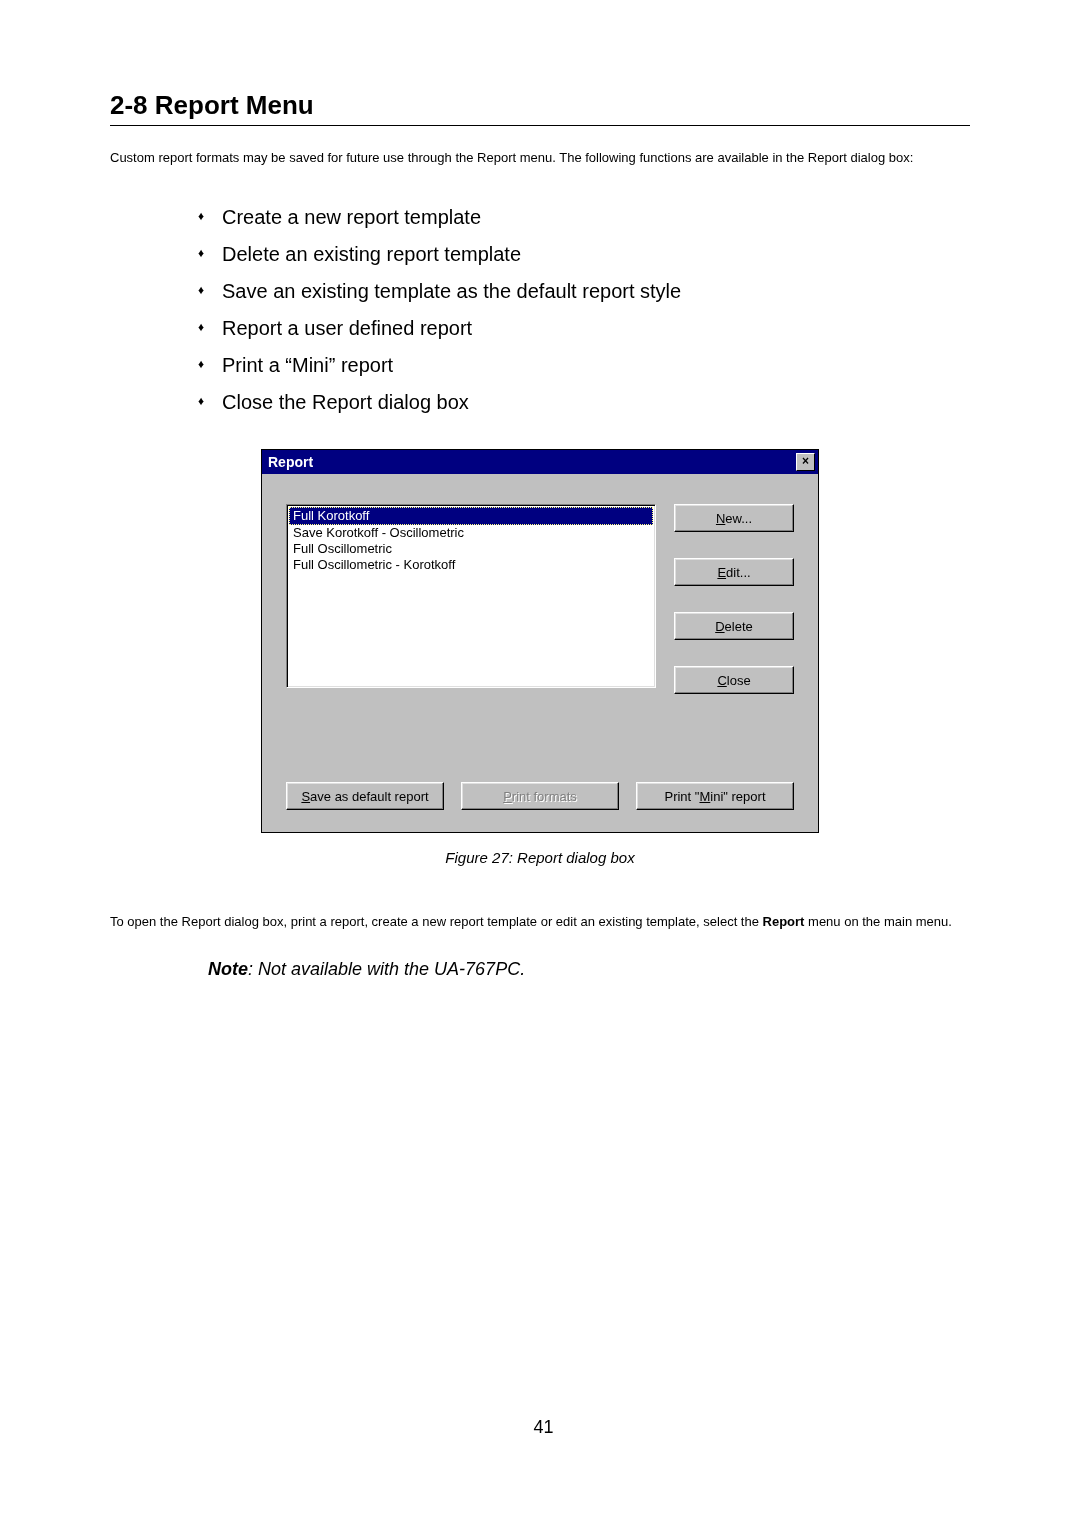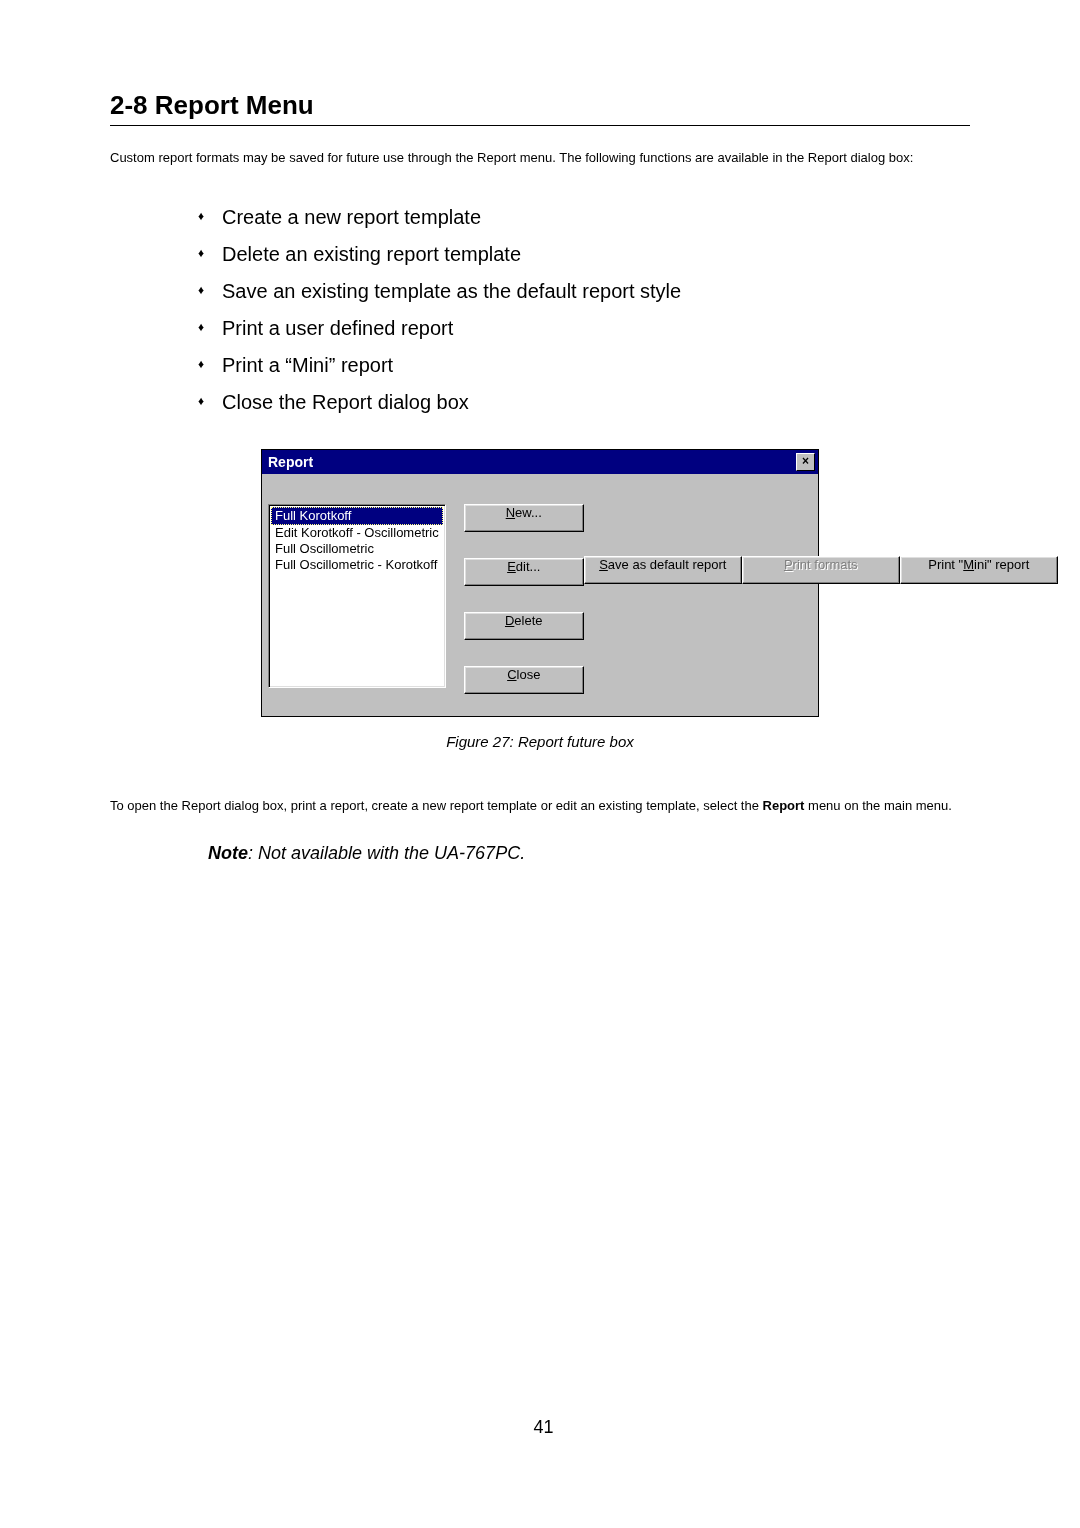--- a/index.html
+++ b/index.html
@@ -80,22 +80,24 @@
     border-right: 1px solid #000;
     border-bottom: 1px solid #000;
     color: #000;
     font-size: 12px;
     font-weight: bold;
     text-align: center;
     line-height: 14px;
     font-family: Arial, sans-serif;
   }
   .dialog-body {
-    padding: 30px 24px 22px 6px;
-    display: flex;
+    padding: 30px 24px 22px 24px;
+    display: flex;
+    flex-direction: column;
+    gap: 36px;
   }
   .dialog-row {
     display: flex;
     gap: 18px;
   }
   .dialog-list {
     flex: 1;
     background: #fff;
     border-top: 1px solid #808080;
     border-left: 1px solid #808080;
@@ -128,20 +130,21 @@
   .btn {
     height: 26px;
     background: #c0c0c0;
     border-top: 1px solid #fff;
     border-left: 1px solid #fff;
     border-right: 1px solid #000;
     border-bottom: 1px solid #000;
     box-shadow: inset -1px -1px 0 #808080, inset 1px 1px 0 #dfdfdf;
     font-size: 13px;
     display: flex;
+    align-items: center;
     justify-content: center;
     color: #000;
     cursor: default;
   }
   .btn.disabled {
     color: #808080;
     text-shadow: 1px 1px 0 #fff;
   }
   .underline-first {
     text-decoration: underline;
@@ -188,35 +191,35 @@
 
   <div class="section-title">2-8 Report Menu</div>
   <hr class="title-rule">
 
   <p class="body-text">Custom report formats may be saved for future use through the Report menu. The following functions are available in the Report dialog box:</p>
 
   <ul class="bullet-list">
     <li>Create a new report template</li>
     <li>Delete an existing report template</li>
     <li>Save an existing template as the default report style</li>
-    <li>Print a user defined report</li>
+    <li>Report a user defined report</li>
     <li>Print a “Mini” report</li>
     <li>Close the Report dialog box</li>
   </ul>
 
   <div class="dialog-wrap">
     <div class="dialog-titlebar">
       <span>Report</span>
       <span class="dialog-close">×</span>
     </div>
     <div class="dialog-body">
       <div class="dialog-row">
         <div class="dialog-list">
           <div class="item selected">Full Korotkoff</div>
-          <div class="item">Edit Korotkoff - Oscillometric</div>
+          <div class="item">Save Korotkoff - Oscillometric</div>
           <div class="item">Full Oscillometric</div>
           <div class="item">Full Oscillometric - Korotkoff</div>
         </div>
         <div class="dialog-side">
           <div class="btn">
               <span><span class="underline-first">N</span><span>ew...</span></span>
             </div>
           <div class="btn">
               <span><span class="underline-first">E</span><span>dit...</span></span>
             </div>
@@ -235,21 +238,21 @@
         <div class="btn disabled">
             <span><span class="underline-first">P</span><span>rint formats</span></span>
           </div>
         <div class="btn">
             <span><span>Print "</span><span class="underline-first">M</span><span>ini" report</span></span>
           </div>
       </div>
     </div>
   </div>
 
-  <div class="caption">Figure 27: Report future box</div>
+  <div class="caption">Figure 27: Report dialog box</div>
 
   <p class="body-text">
     <span>To open the Report dialog box, print a report, create a new report template or edit an existing template, select the </span><span class="inline-bold">Report</span><span> menu on the main menu.</span>
   </p>
   <div class="note-line">
     <span class="note-label">Note</span><span>: Not available with the UA-767PC.</span>
   </div>
 
   <div class="page-number">41</div>
 </div>

